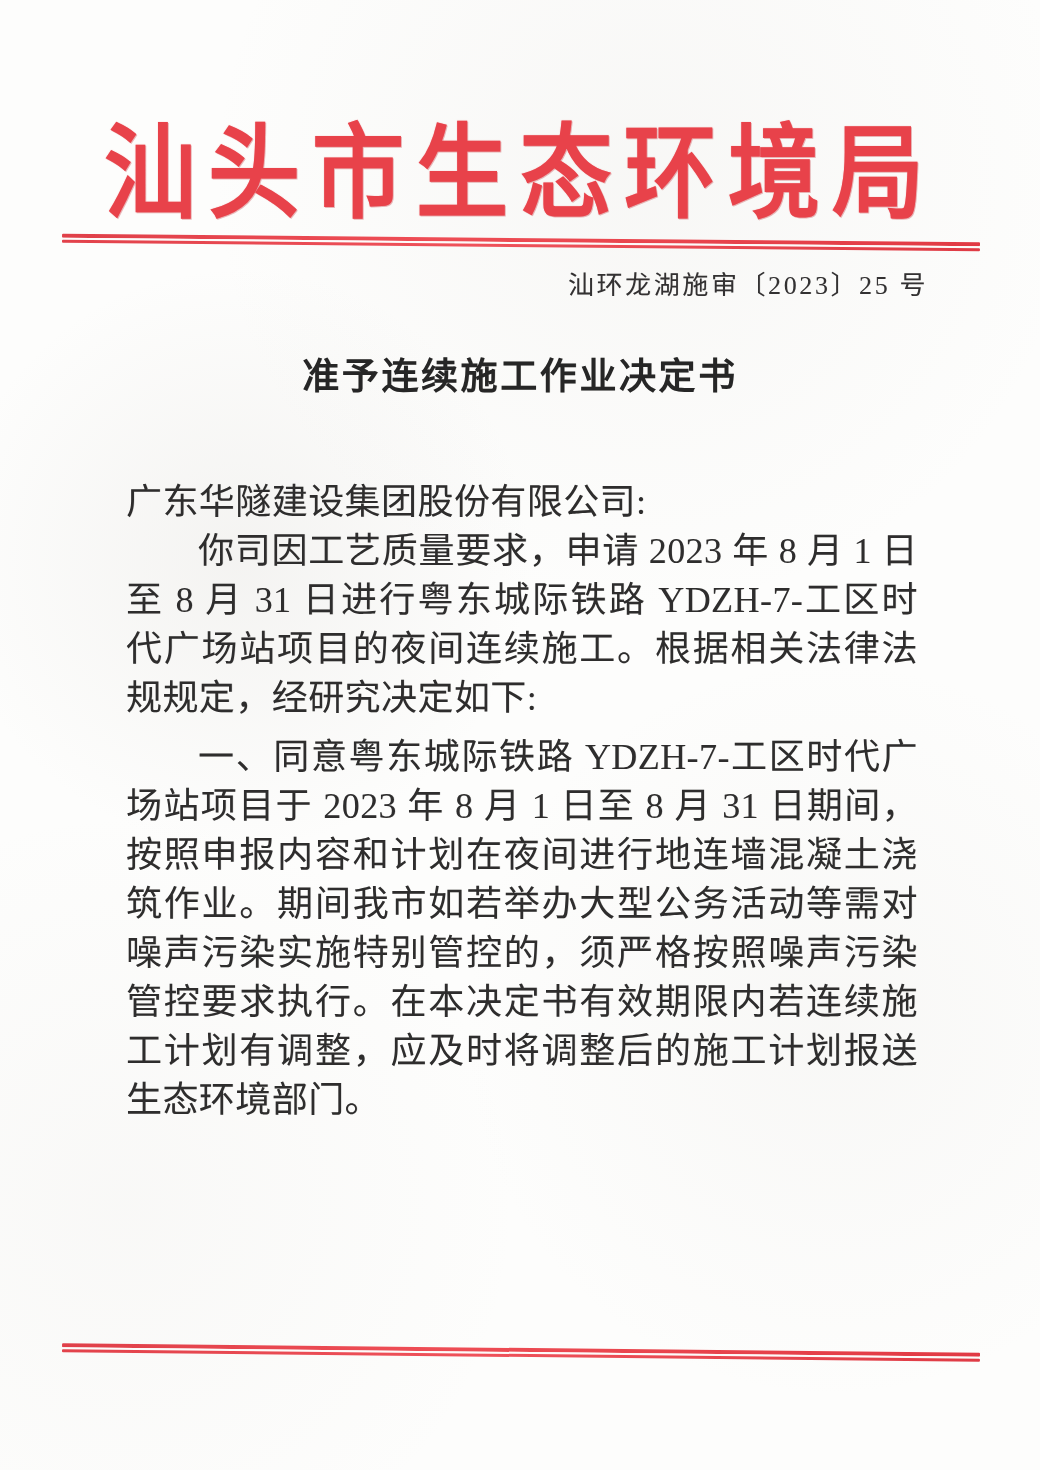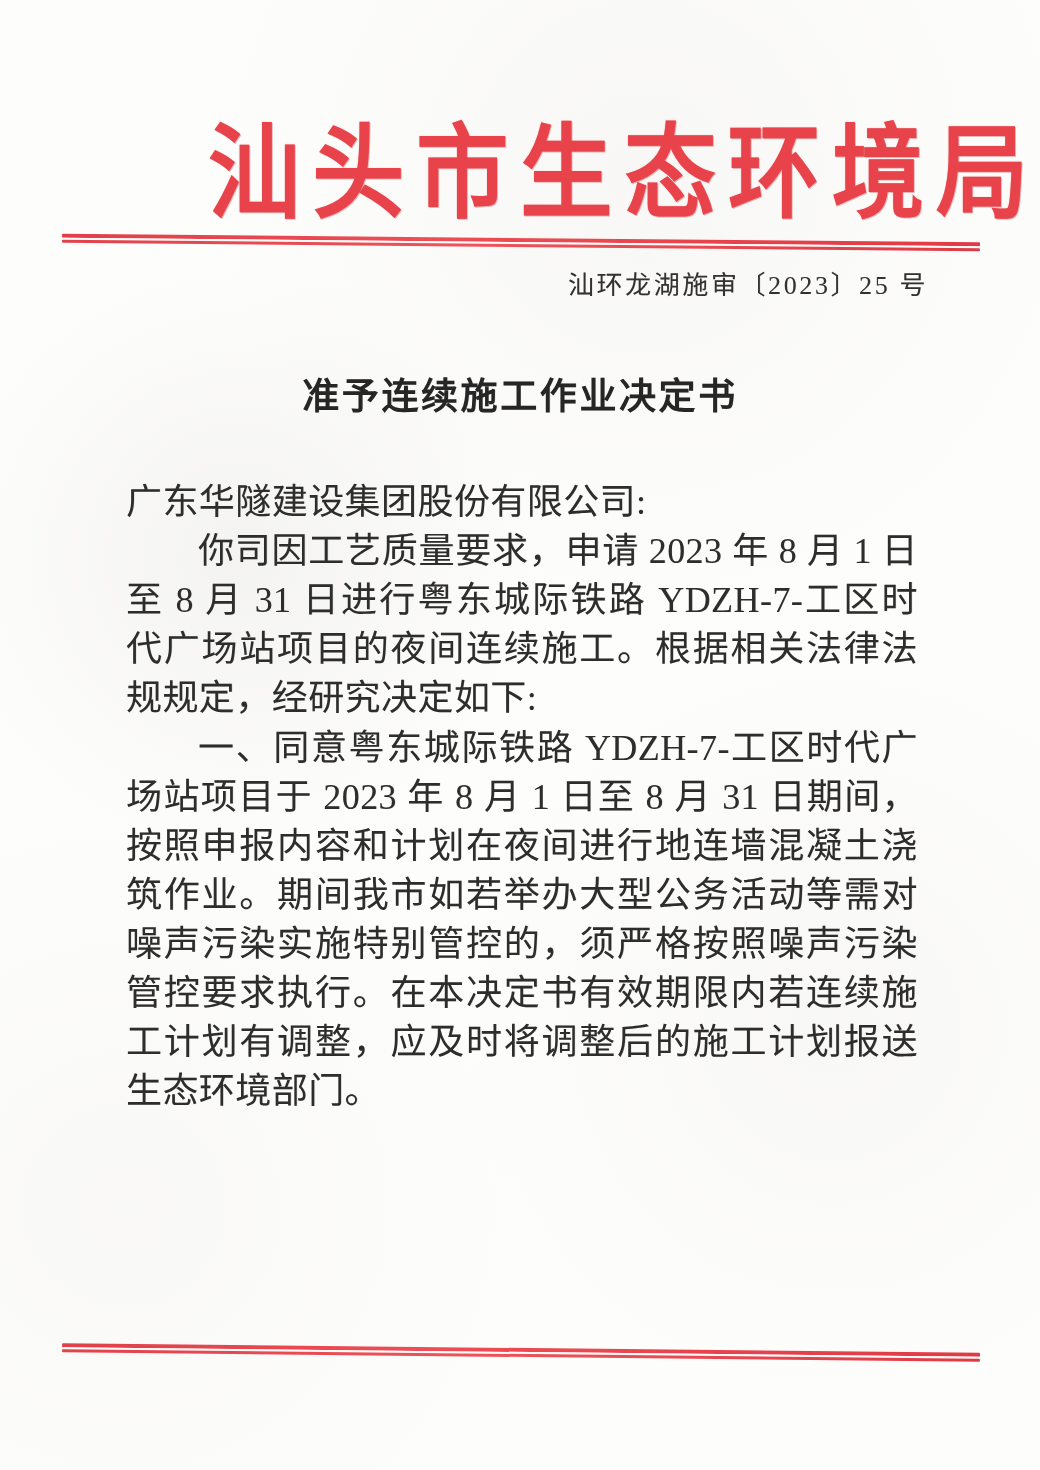--- a/index.html
+++ b/index.html
@@ -31,21 +31,21 @@
       radial-gradient(circle at 80% 70%, rgba(198,194,188,0.09) 0%, rgba(255,255,255,0) 28%),
       radial-gradient(circle at 12% 82%, rgba(198,194,188,0.08) 0%, rgba(255,255,255,0) 26%);
   }
 
   
   .masthead {
     position: absolute;
     left: 0;
     right: 0;
     top: 128px;
-    text-align: right;
+    text-align: center;
   }
 
   .masthead-title {
     display: inline-block;
     font-family: "Liberation Serif", "DejaVu Serif", serif;
     font-size: 92px;
     line-height: 1;
     font-weight: 700;
     letter-spacing: 0.13em;
     color: #e8424a;
@@ -100,21 +100,21 @@
     right: 112px;
     font-size: 26px;
     letter-spacing: 0.10em;
     color: #333132;
     white-space: nowrap;
   }
 
   
   .doc-title {
     position: absolute;
-    top: 366px;
+    top: 346px;
     left: 0;
     right: 0;
     text-align: center;
     font-size: 37px;
     font-weight: 700;
     letter-spacing: 0.07em;
     color: #262626;
   }
 
   
@@ -133,21 +133,21 @@
     text-justify: inter-ideograph;
     color: #2e2d2d;
     margin: 0;
   }
 
   .para.indent {
     text-indent: 2em;
   }
 
   .para.gap-top {
-    margin-top: 1px;
+    margin-top: 10px;
   }
 
   
   .para, .doc-title, .doc-number {
     text-shadow: 0.4px 0.4px 0.6px rgba(120,118,116,0.30);
   }
 </style>
 </head>
 <body>
 

